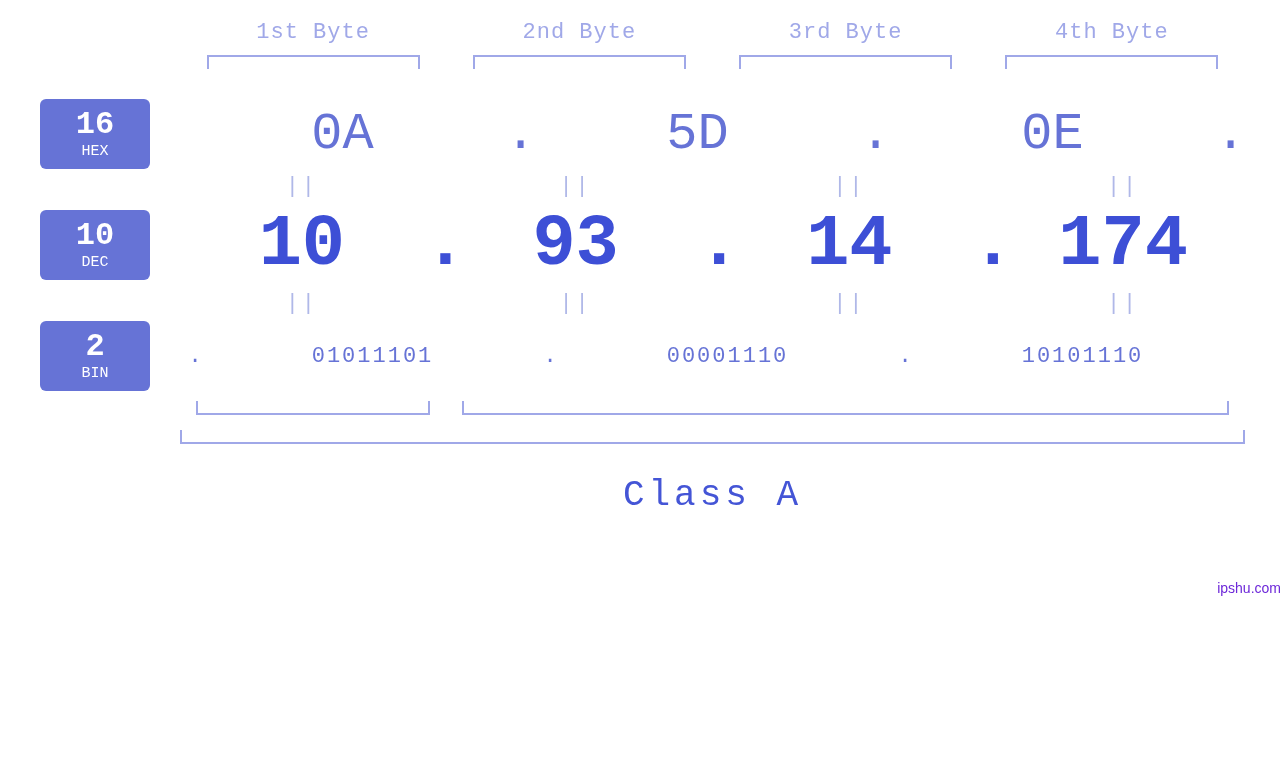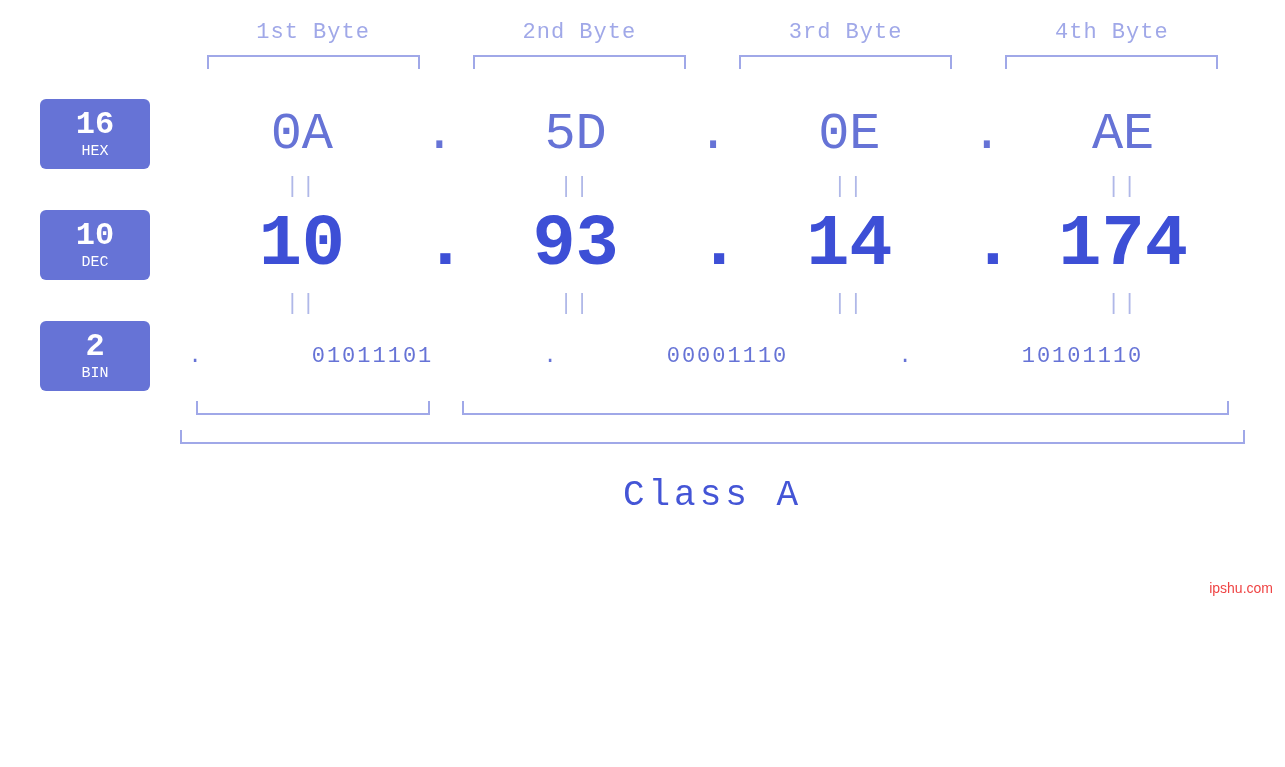--- a/index.html
+++ b/index.html
@@ -238,22 +238,22 @@
       font-size: 36px;
       letter-spacing: 4px;
       font-weight: normal;
       margin-top: 31px;
     }
 
     
     .watermark {
       position: absolute;
       bottom: 10px;
-      right: 12px;
-      color: #ef4444;
+      right: 4px;
+      color: #6d28d9;
       font-size: 14px;
       font-family: Arial, sans-serif;
     }
 
     .hex-row-wrapper {
       display: flex;
       width: 100%;
       align-items: center;
       margin-top: 10px;
     }
@@ -327,23 +327,20 @@
       </div>
       <div class="dot-cell">
         <span class="hex-dot">.</span>
       </div>
       <div class="value-cell">
         <span class="hex-value">0E</span>
       </div>
       <div class="dot-cell">
         <span class="hex-dot">.</span>
       </div>
-      <div class="value-cell">
-        <span class="hex-value">AE</span>
-      </div>
     </div>
   </div>
 
   <div class="eq-wrapper">
     <div class="label-spacer"></div>
     <div class="values-row">
       <div class="value-cell equals-cell">||</div>
       <div class="dot-cell equals-dot-cell"></div>
       <div class="value-cell equals-cell">||</div>
       <div class="dot-cell equals-dot-cell"></div>

